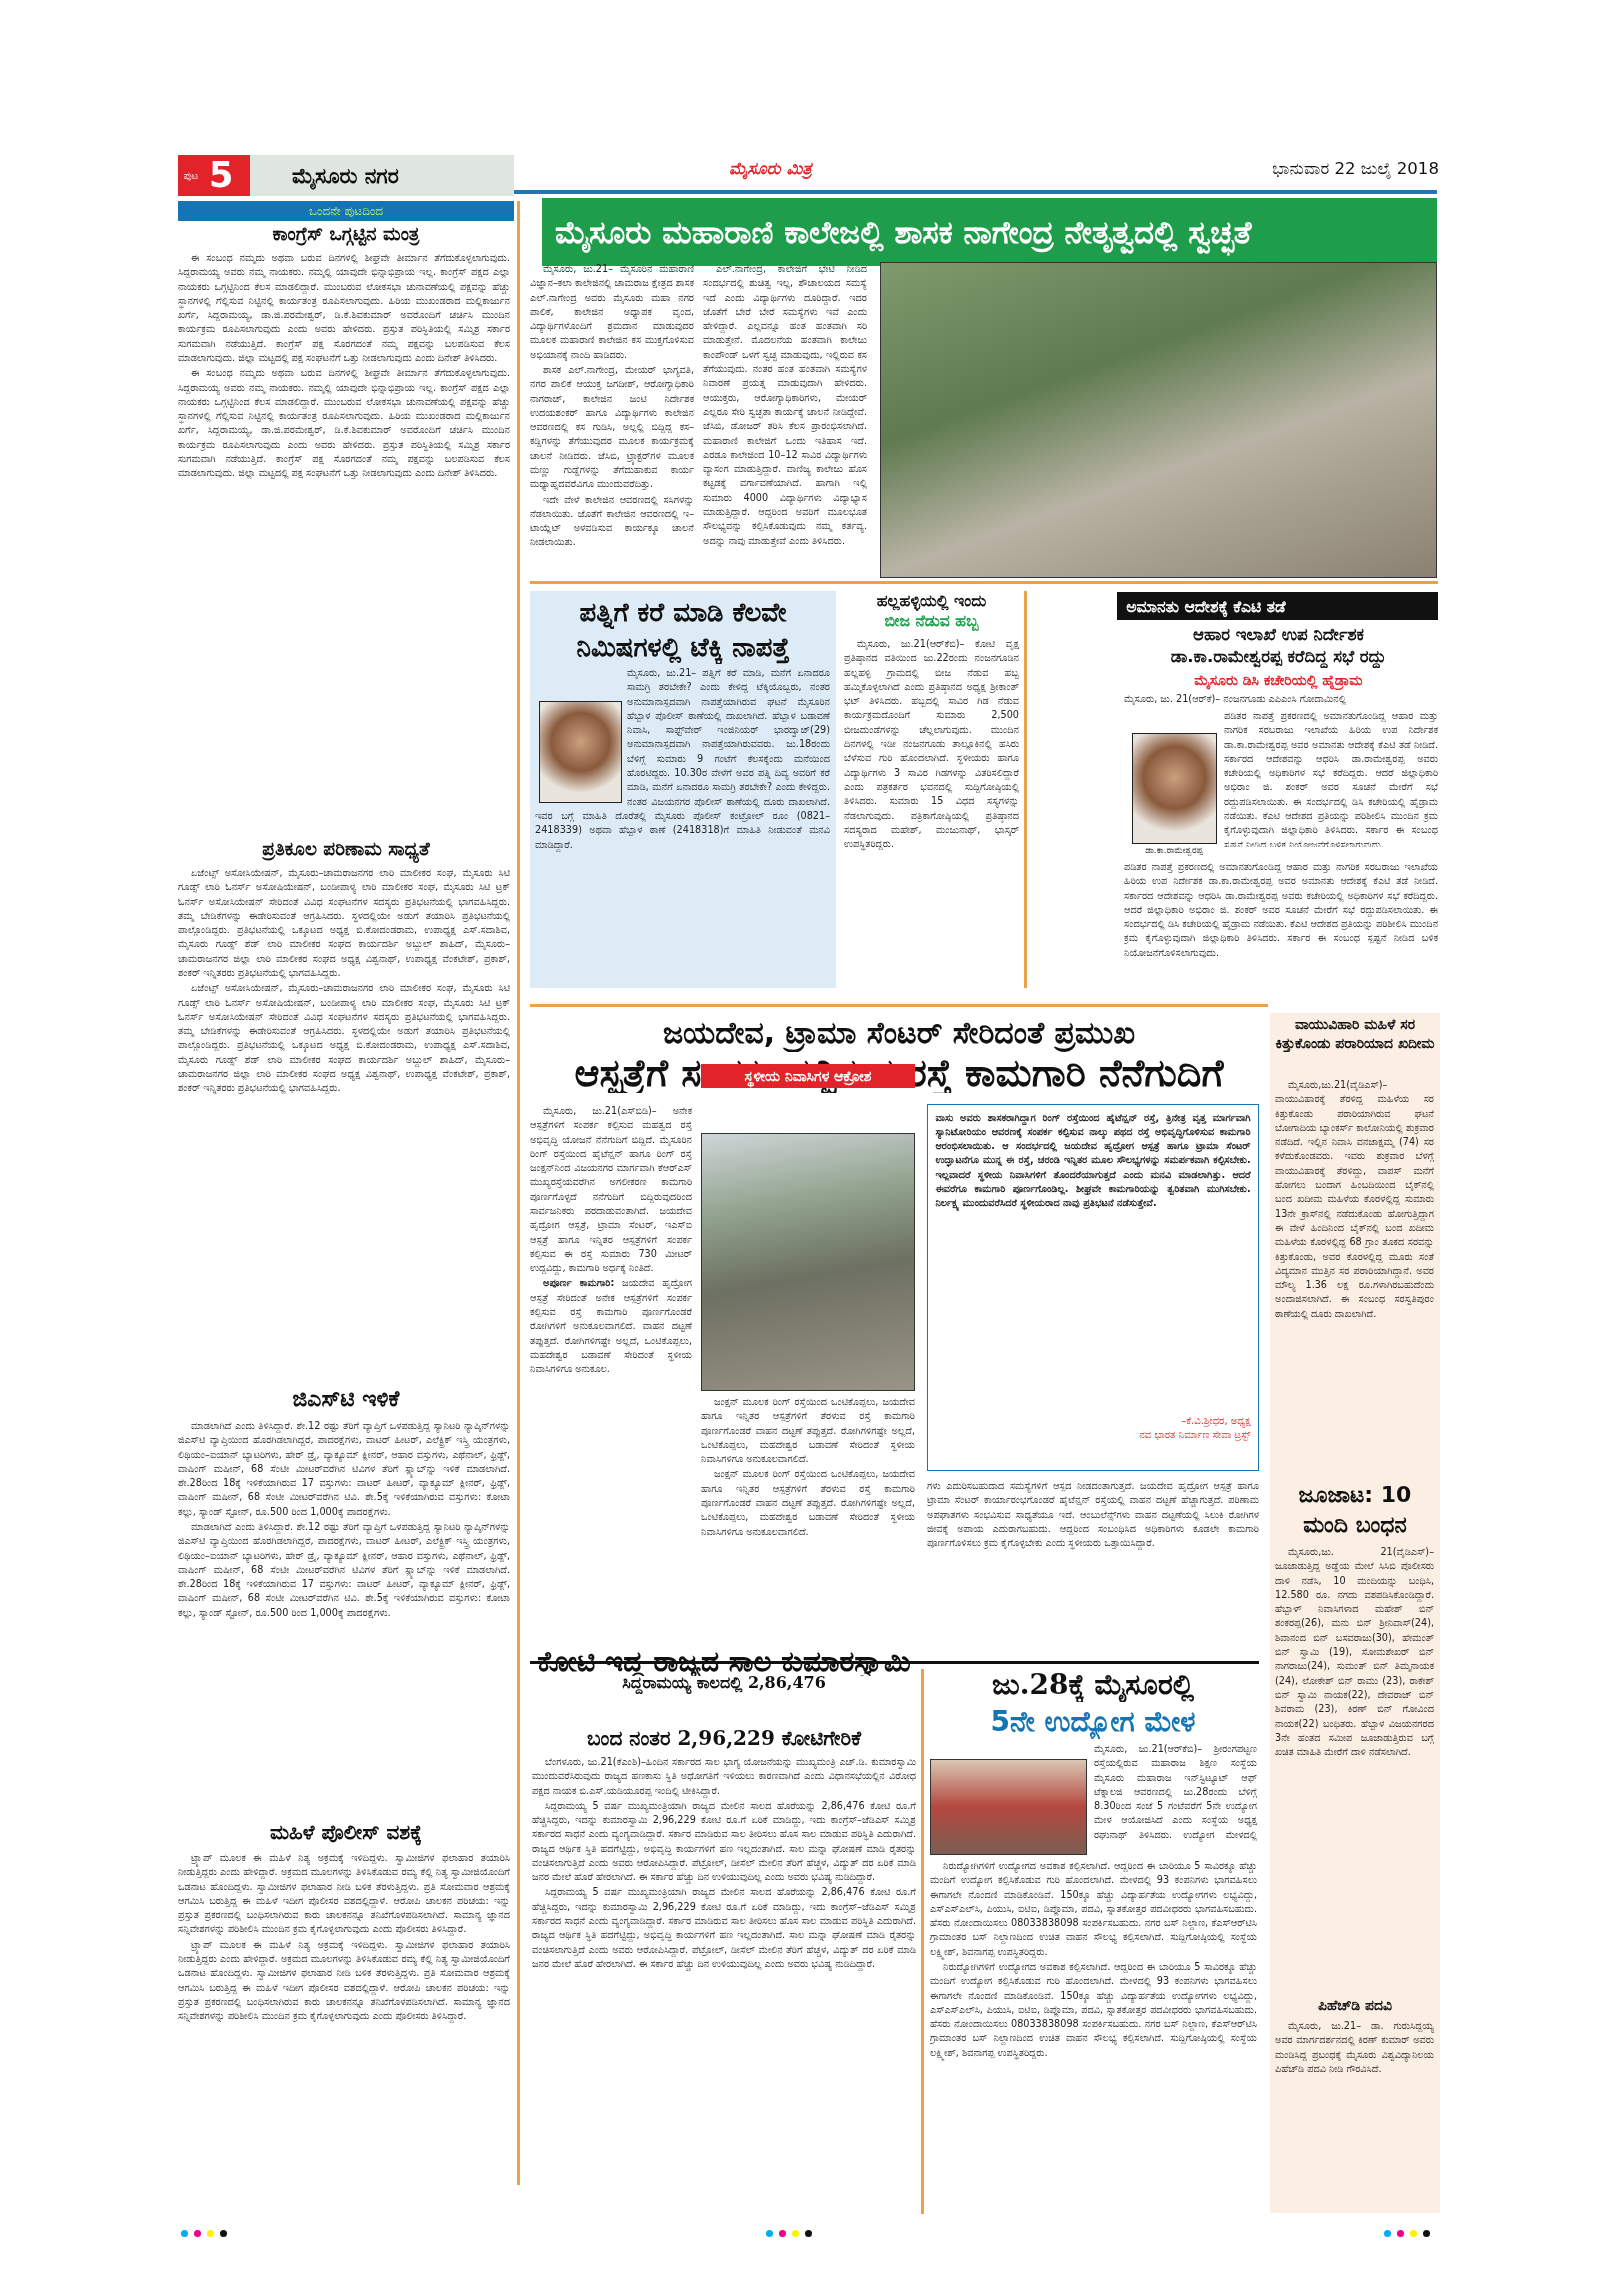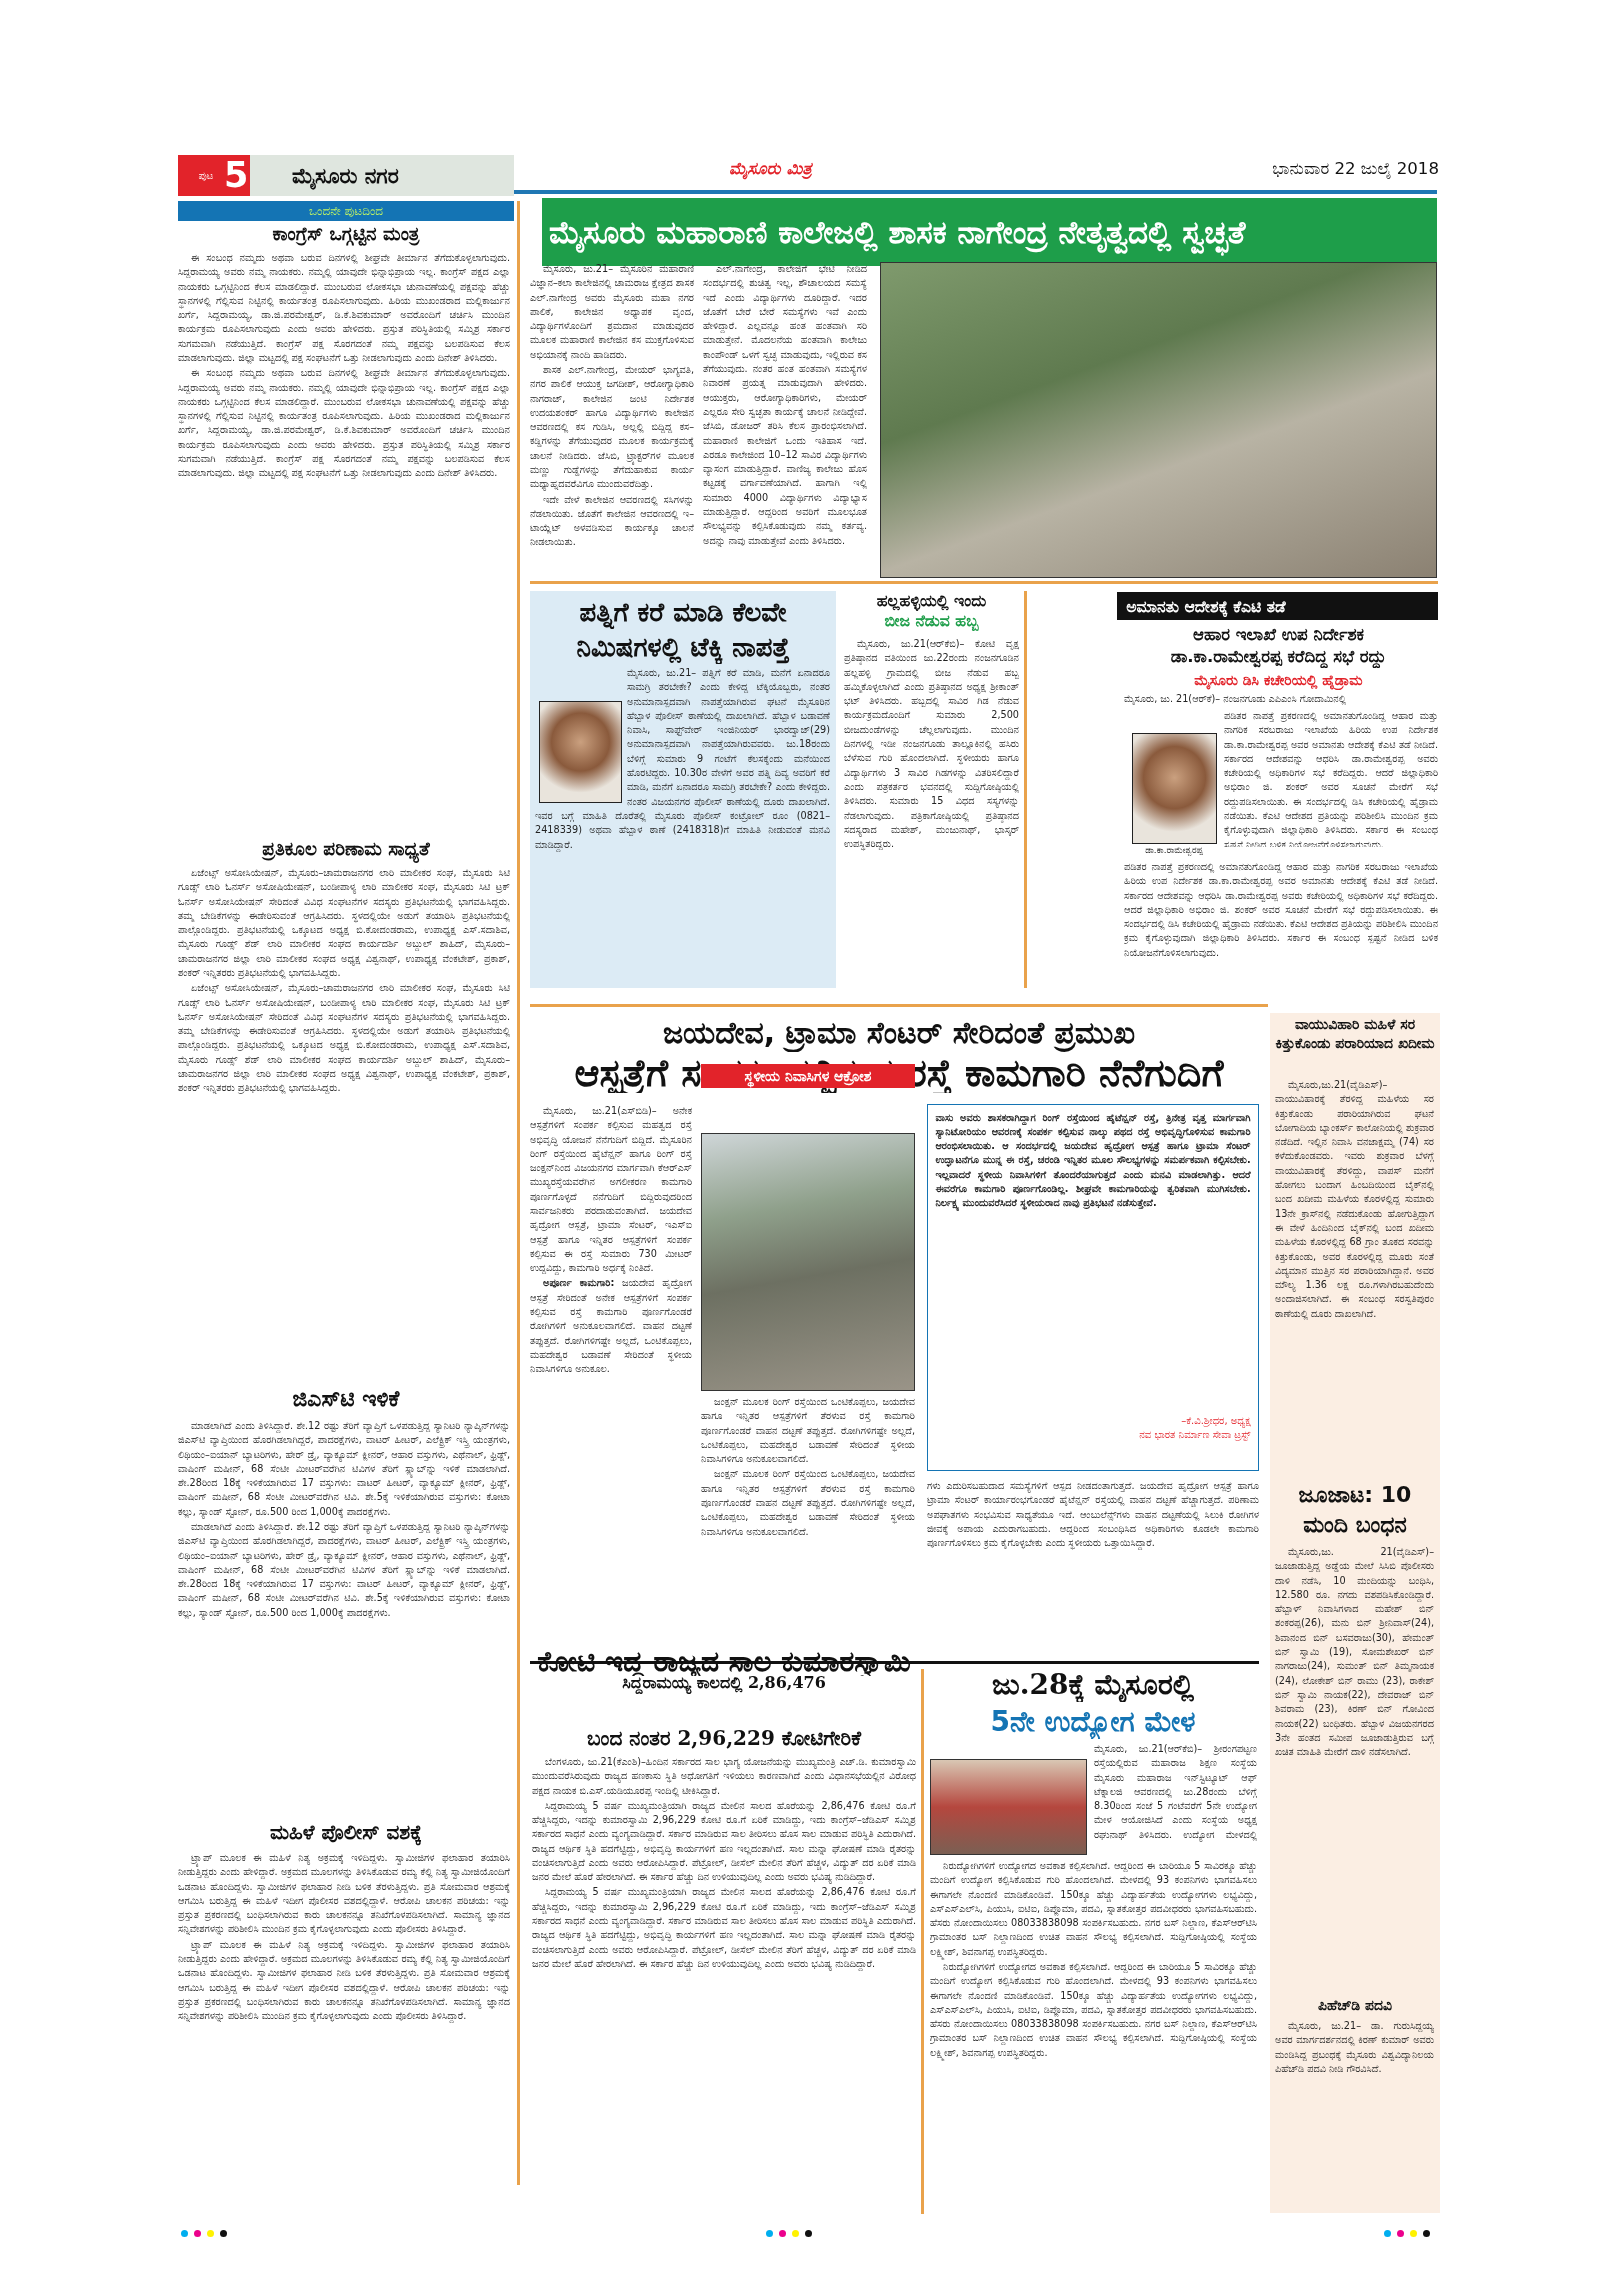--- a/index.html
+++ b/index.html
@@ -5,28 +5,28 @@
   * { box-sizing: border-box; margin: 0; padding: 0; }
   html, body { width: 1619px; height: 2289px; background: #ffffff; overflow: hidden; }
   body { position: relative; font-family: "DejaVu Sans", sans-serif; color: #111; }
 
   .abs { position: absolute; }
   .txt { font-size: 9.7px; line-height: 14.3px; text-align: justify; color: #222; overflow: hidden; }
   .txt p { text-indent: 13px; margin-bottom: 0.9px; }
 
   
   .page-no { left: 178px; top: 155px; width: 72px; height: 41px; background: #e2232a; color: #fff; display: flex; align-items: center; }
-  .page-no .puta { font-size: 10px; padding-left: 5.5px; width: 31px; margin-left: 15px; }
+  .page-no .puta { font-size: 10px; padding-left: 5.5px; width: 31px; }
   .page-no .num { font-size: 35px; font-weight: bold; line-height: 41px; }
   .section-title { left: 250px; top: 155px; width: 264px; height: 41px; background: #dfe6df; font-size: 21px; font-weight: bold; display: flex; align-items: center; padding-left: 42px; }
   .masthead { left: 729px; top: 159px; font-size: 16.6px; font-weight: bold; color: #e2232a; font-style: italic; }
   .dateline { left: 1181px; top: 159px; width: 258px; text-align: right; font-size: 16.6px; color: #111; }
   .blue-rule { left: 514px; top: 190px; width: 923px; height: 3.7px; background: #1f77b4; }
 
-  .green-banner { left: 542px; top: 198px; width: 895px; height: 68px; background: #1e9e4a; color: #fff; font-size: 31px; font-weight: bold; display: flex; align-items: center; padding-left: 7px; white-space: nowrap; overflow: hidden; }
+  .green-banner { left: 542px; top: 198px; width: 895px; height: 68px; background: #1e9e4a; color: #fff; font-size: 31px; font-weight: bold; display: flex; align-items: center; padding-left: 13px; white-space: nowrap; overflow: hidden; }
 
   
   .left-col-bar { left: 178px; top: 201px; width: 336px; height: 20px; background: #1474b4; color: #bef264; font-size: 12px; text-align: center; line-height: 20px; }
   .orange-vrule { background: #e9a24b; width: 2.8px; }
   .col-head { font-size: 18.5px; font-weight: bold; text-align: center; color: #111; }
 
   
   .photo { background: linear-gradient(160deg, #7f9a6d 0%, #5f7a4f 35%, #b8b3a4 60%, #8b8172 100%); border: 0.9px solid #333; }
   .photo.dark { background: linear-gradient(170deg, #cfd6d8 0%, #8fa08b 30%, #6d7062 55%, #9a9488 100%); }
   .portrait { background: radial-gradient(circle at 50% 40%, #caa07f 0%, #8a5a3c 40%, #e9e4dc 70%); border: 0.9px solid #222; }

